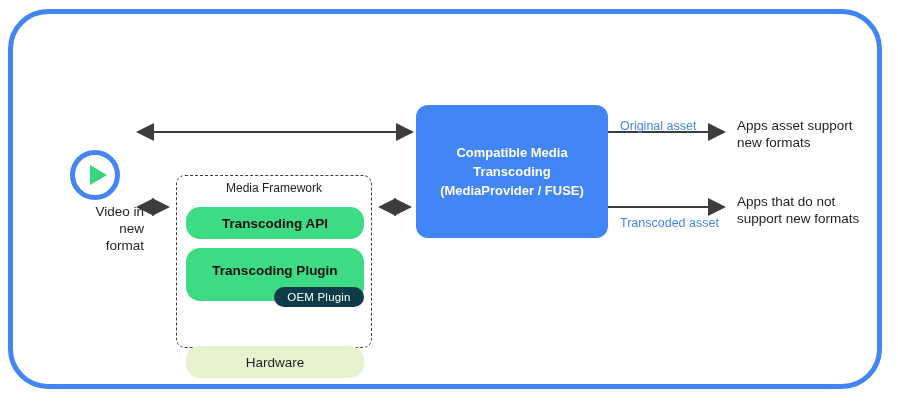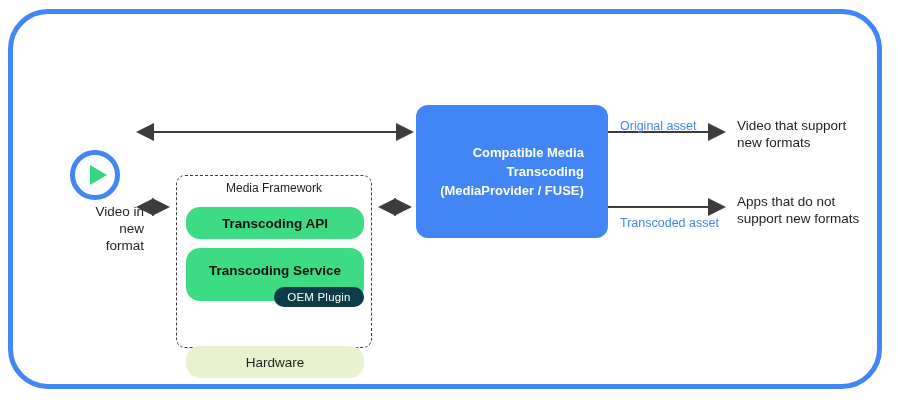--- a/index.html
+++ b/index.html
@@ -140,21 +140,21 @@
     position: absolute;
     left: 416px;
     top: 105px;
     width: 192px;
     height: 133px;
     background: #4285F4;
     border-radius: 12px;
     display: flex;
     align-items: center;
     justify-content: center;
-    text-align: right;
+    text-align: center;
     font-size: 13px;
     font-weight: bold;
     color: #ffffff;
     line-height: 19px;
     padding: 0 8px;
     box-sizing: border-box;
   }
   
   .arrow-svg {
     position: absolute;
@@ -211,21 +211,21 @@
     <line x1="8" y1="10" x2="38" y2="10" stroke="#3c3c3c" stroke-width="2" marker-end="url(#ah-r)" marker-start="url(#ah-l)"></line>
   </svg>
 
   <svg class="arrow-svg" style="left:372px; top:197px;" width="46" height="20" viewBox="0 0 46 20">
     <line x1="8" y1="10" x2="38" y2="10" stroke="#3c3c3c" stroke-width="2" marker-end="url(#ah-r)" marker-start="url(#ah-l)"></line>
   </svg>
 
   <div id="media-framework">
     <div id="mf-title">Media Framework</div>
     <div class="stack-box" id="box-api">Transcoding API</div>
-    <div class="stack-box" id="box-service">Transcoding Service</div>
+    <div class="stack-box" id="box-service">Transcoding Plugin</div>
     <div id="oem-plugin">OEM Plugin</div>
     <div class="stack-box" id="box-hardware">Hardware</div>
   </div>
 
   <div id="cmt-box">
     <div>
       <div>Compatible Media</div>
       <div>Transcoding</div>
       <div>(MediaProvider / FUSE)</div>
     </div>
@@ -235,21 +235,21 @@
     <line x1="0" y1="10" x2="116" y2="10" stroke="#3c3c3c" stroke-width="2" marker-end="url(#ah-r)"></line>
   </svg>
   <div class="edge-label" id="label-original">Original asset</div>
 
   <svg class="arrow-svg" style="left:608px; top:197px;" width="124" height="20" viewBox="0 0 124 20">
     <line x1="0" y1="10" x2="116" y2="10" stroke="#3c3c3c" stroke-width="2" marker-end="url(#ah-r)"></line>
   </svg>
   <div class="edge-label" id="label-transcoded">Transcoded asset</div>
 
   <div class="sink-label" id="sink-support">
-    <div>Video that support</div>
+    <div>Apps asset support</div>
     <div>new formats</div>
   </div>
   <div class="sink-label" id="sink-nosupport">
     <div>Apps that do not</div>
     <div>support new formats</div>
   </div>
 
 </div>
 
 </body></html>

